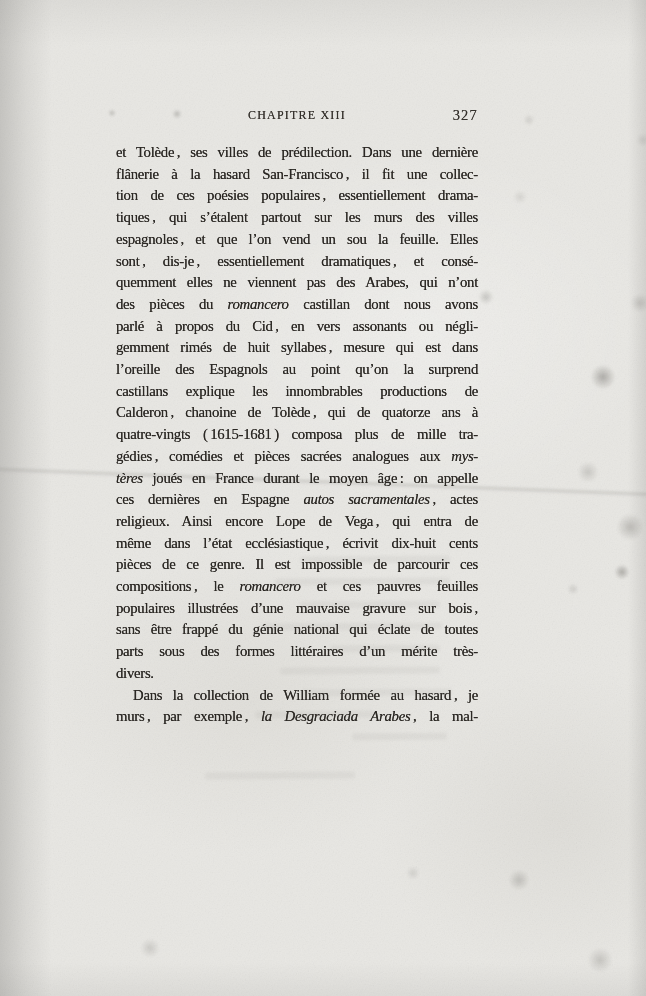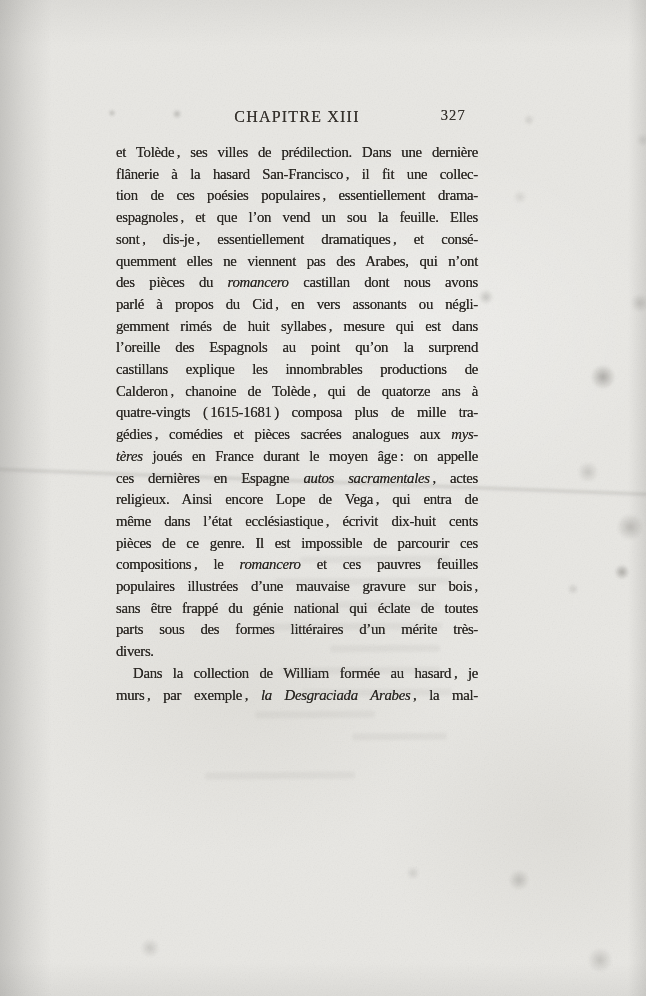--- a/index.html
+++ b/index.html
@@ -53,26 +53,26 @@
   .noise-svg {
     position: absolute; left: 0; top: 0; width: 646px; height: 996px;
     opacity: 0.10; pointer-events: none;
   }
   
   .header {
     position: absolute; left: 116px; top: 108px; width: 362px; height: 18px;
   }
   .running-head {
     display: block; text-align: center;
-    font-size: 16px; letter-spacing: 1.2px; font-weight: 400;
+    font-size: 12px; letter-spacing: 1.2px; font-weight: 400;
     color: #35312c;
     text-shadow: 0 0 0.6px rgba(45,42,38,0.75);
   }
   .page-number {
-    position: absolute; right: 12px; top: -1px;
+    position: absolute; right: 0; top: -1px;
     font-size: 14.5px; letter-spacing: 1.2px;
     color: #35312c;
     text-shadow: 0 0 0.6px rgba(45,42,38,0.75);
   }
   
   .text-block {
     position: absolute; left: 116px; top: 142px; width: 362px;
     font-size: 14.8px; line-height: 21.7px; letter-spacing: -0.3px;
     text-shadow: 0 0 0.65px rgba(43,40,36,0.85);
   }
@@ -112,20 +112,21 @@
 
   <div class="header">
     <span class="running-head">CHAPITRE XIII</span>
     <span class="page-number">327</span>
   </div>
 
   <div class="text-block" id="text-block">
       <div class="line"><span>et Tolède , ses villes de prédilection. Dans une dernière</span></div>
       <div class="line"><span>flânerie à la hasard San-Francisco , il fit une collec-</span></div>
       <div class="line"><span>tion de ces poésies populaires , essentiellement drama-</span></div>
+      <div class="line"><span>tiques , qui s’étalent partout sur les murs des villes</span></div>
       <div class="line"><span>espagnoles , et que l’on vend un sou la feuille. Elles</span></div>
       <div class="line"><span>sont , dis-je , essentiellement dramatiques , et consé-</span></div>
       <div class="line"><span>quemment elles ne viennent pas des Arabes, qui n’ont</span></div>
       <div class="line"><span>des pièces du </span><span class="it">romancero</span><span> castillan dont nous avons</span></div>
       <div class="line"><span>parlé à propos du Cid , en vers assonants ou négli-</span></div>
       <div class="line"><span>gemment rimés de huit syllabes , mesure qui est dans</span></div>
       <div class="line"><span>l’oreille des Espagnols au point qu’on la surprend</span></div>
       <div class="line"><span>castillans explique les innombrables productions de</span></div>
       <div class="line"><span>Calderon , chanoine de Tolède , qui de quatorze ans à</span></div>
       <div class="line"><span>quatre-vingts ( 1615-1681 ) composa plus de mille tra-</span></div>

